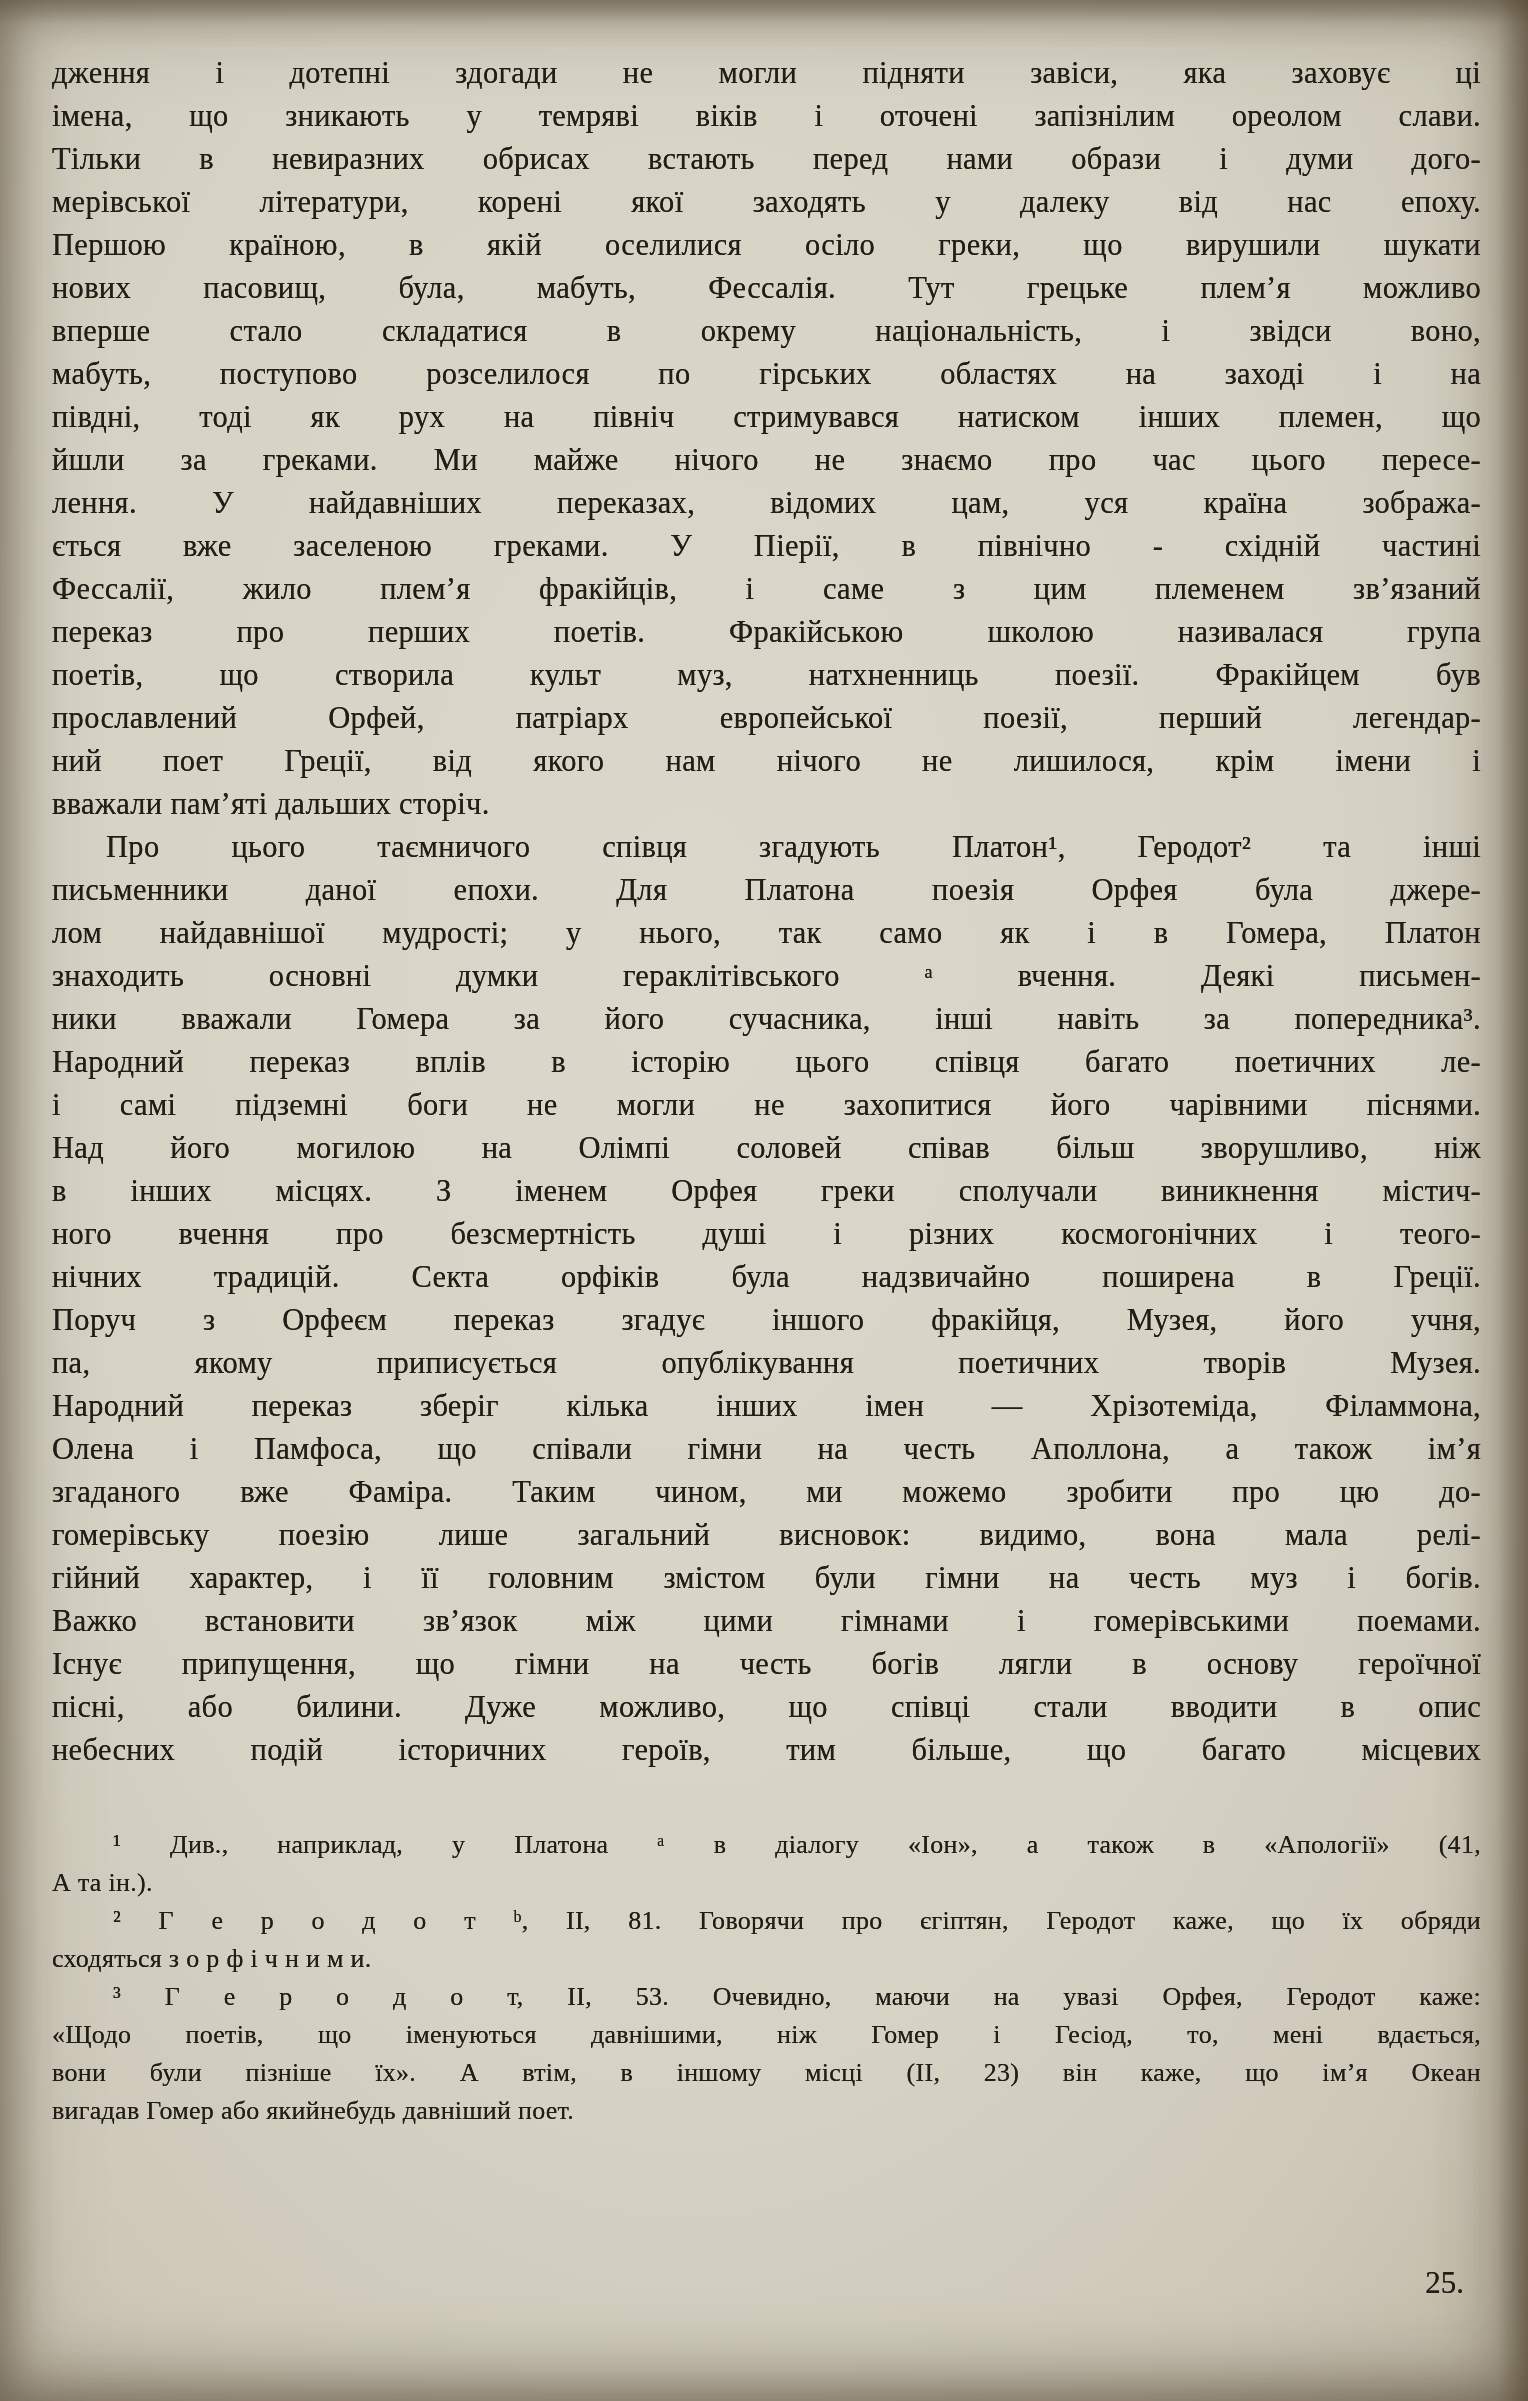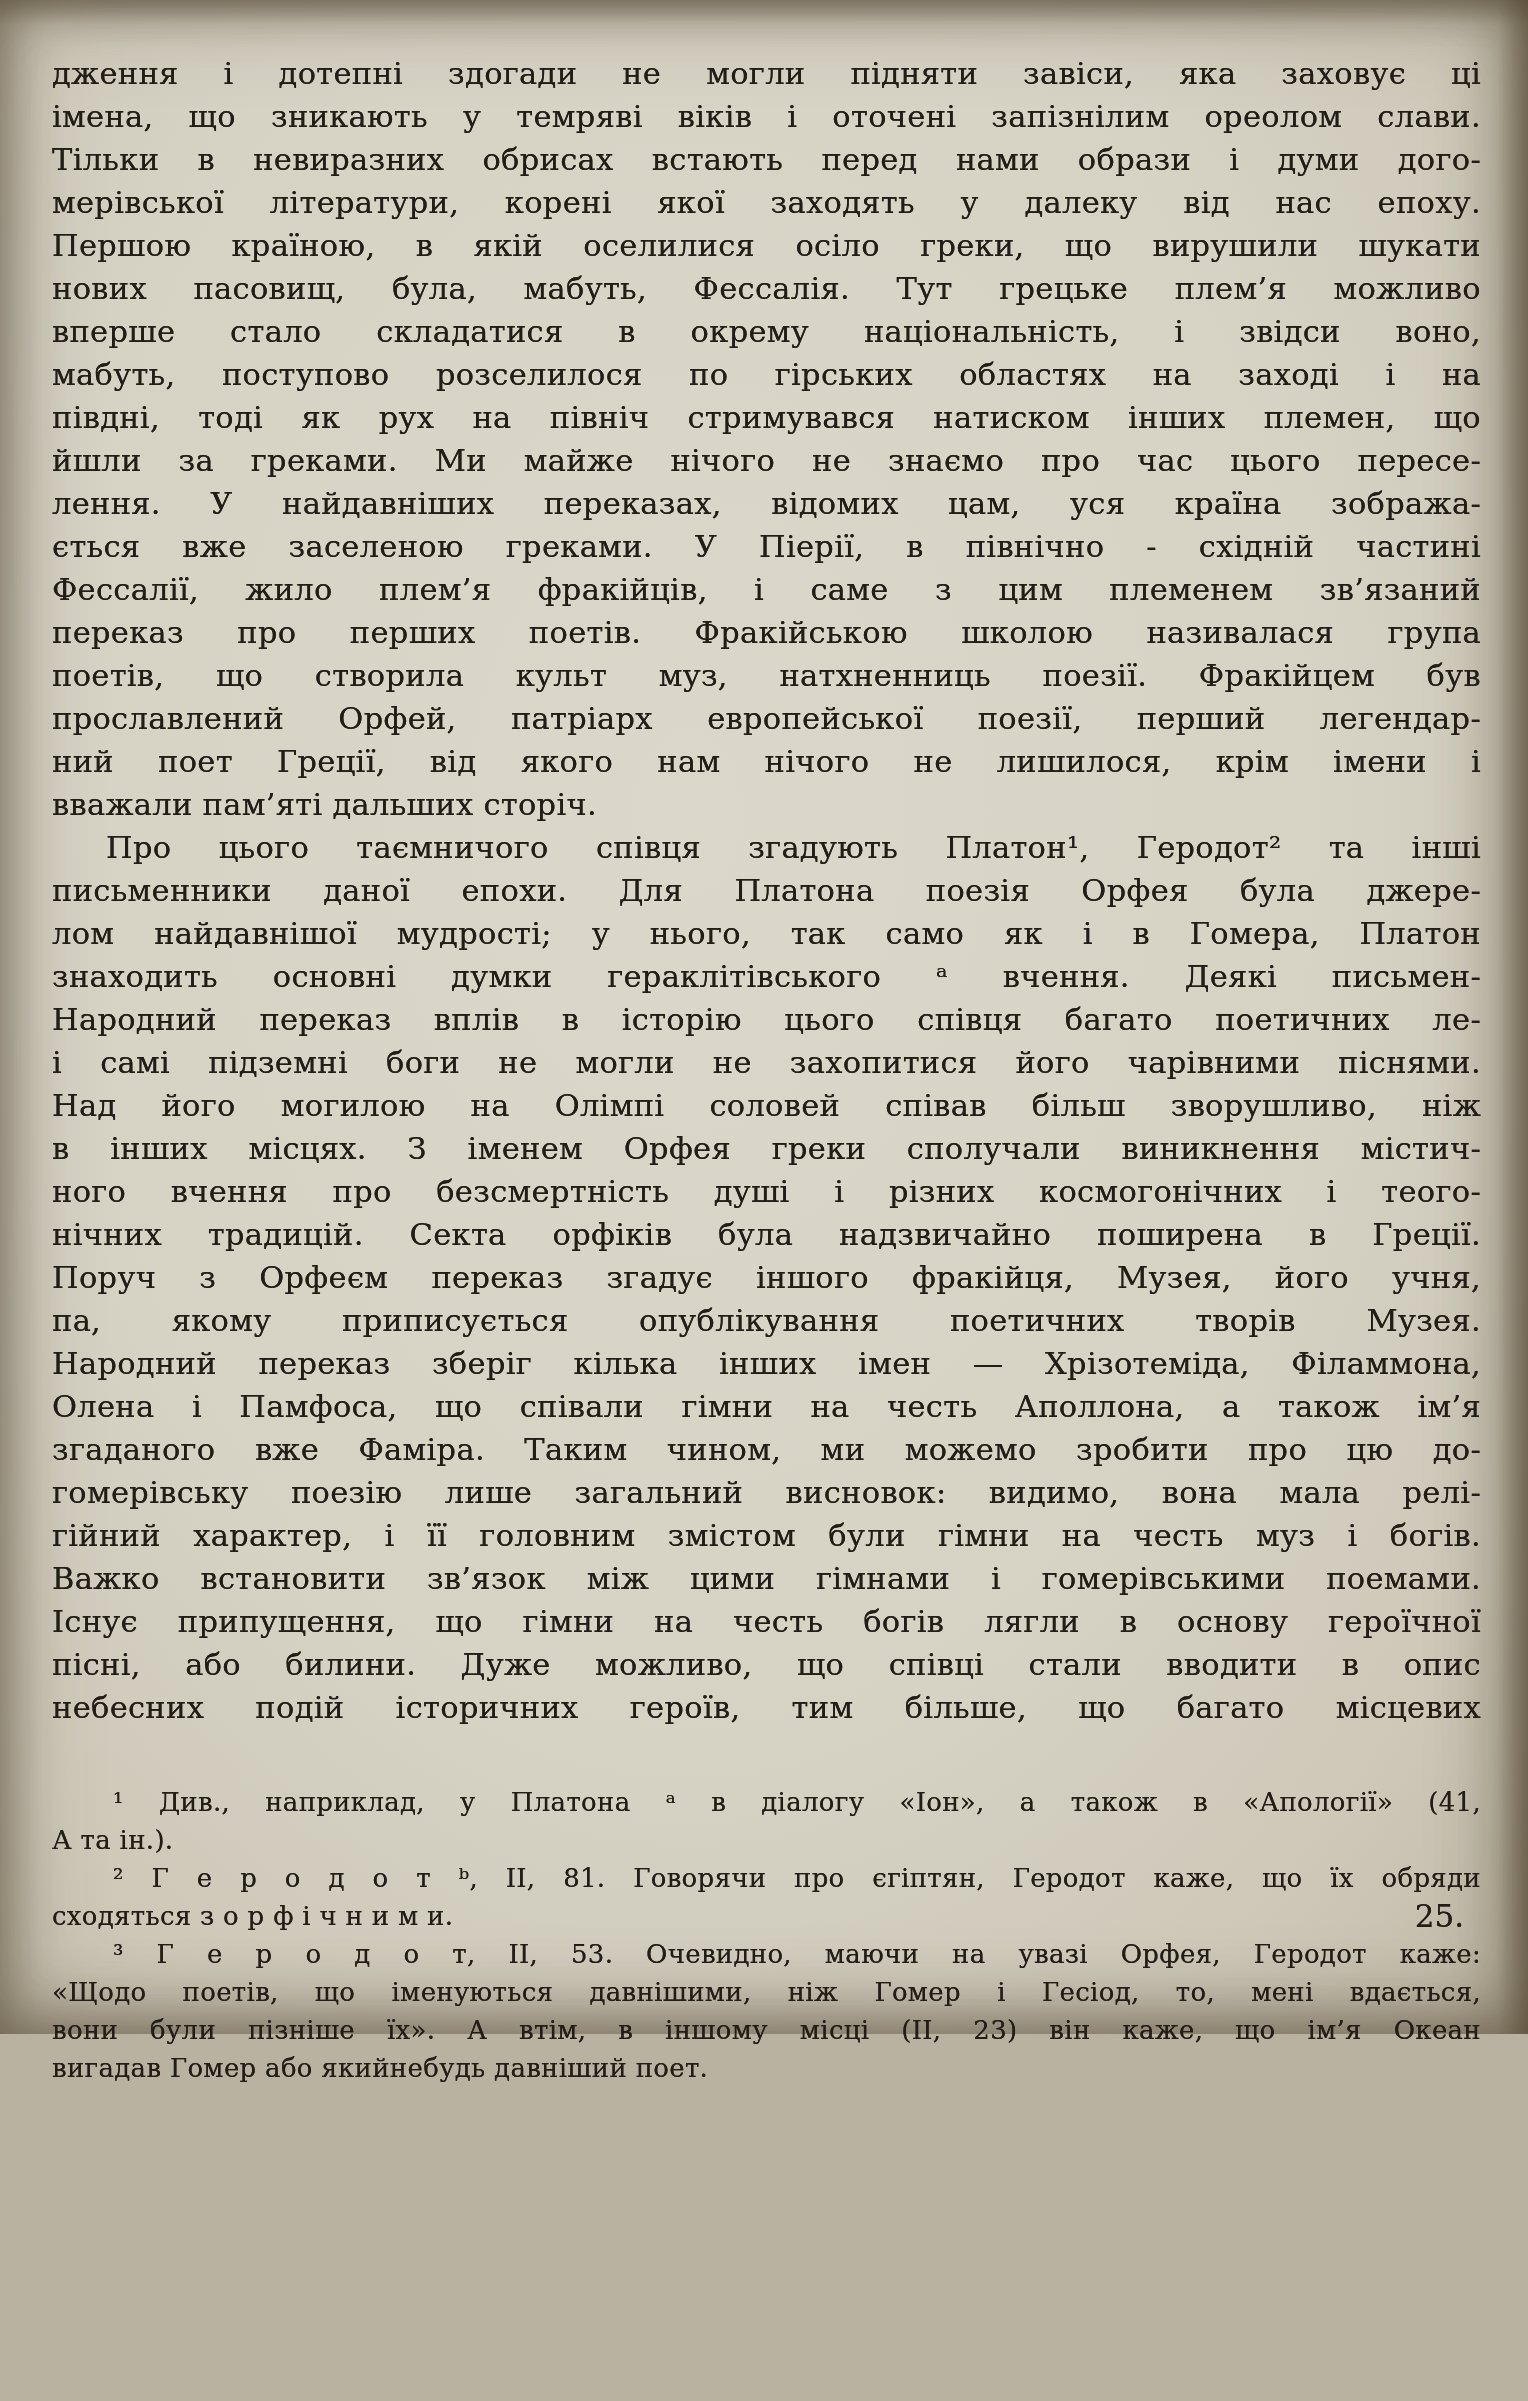--- a/index.html
+++ b/index.html
@@ -4,29 +4,30 @@
 <style>
   html,body{margin:0;padding:0;}
   body{
     width:1529px;height:2401px;
     background:#b9b2a1;
     font-family:"DejaVu Serif","DejaVu Sans",serif;
     overflow:hidden;
   }
   .sheet{
     position:relative;
-    width:1529px;height:2034px;
+    width:1529px;height:2401px;
     background:
       radial-gradient(ellipse at 45% 40%, #dbd7ca 0%, #d6d2c4 55%, #cdc8b8 80%, #c0b9a7 100%);
     box-shadow:
       inset 0 0 102px rgba(86,74,52,.30),
       inset -26px 0 65px rgba(70,59,38,.32),
       inset 13px 0 46px rgba(95,84,62,.22),
       inset 0 -22px 65px rgba(72,61,40,.22),
       inset 0 9.2px 37px rgba(72,61,40,.22);
+    font-family: Liberation Serif, serif;
   }
   .edge-right{
     position:absolute;top:0;right:0;width:31px;height:100%;
     background:linear-gradient(to left, rgba(73,61,40,.38), rgba(73,61,40,0));
     pointer-events:none;
   }
   .edge-top{
     position:absolute;top:0;left:0;width:100%;height:24px;
     background:linear-gradient(to bottom, rgba(70,58,38,.28), rgba(70,58,38,0));
     pointer-events:none;
@@ -99,20 +100,21 @@
           <div class="line j">поетів, що створила культ муз, натхненниць поезії. Фракійцем був</div>
           <div class="line j">прославлений Орфей, патріарх европейської поезії, перший легендар-</div>
           <div class="line j">ний поет Греції, від якого нам нічого не лишилося, крім імени і</div>
           <div class="line">вважали пам’яті дальших сторіч.</div>
         </div>
         <div>
           <div class="line j ind">Про цього таємничого співця згадують Платон¹, Геродот² та інші</div>
           <div class="line j">письменники даної епохи. Для Платона поезія Орфея була джере-</div>
           <div class="line j">лом найдавнішої мудрості; у нього, так само як і в Гомера, Платон</div>
           <div class="line j">знаходить основні думки гераклітівського ᵃ  вчення. Деякі письмен-</div>
+          <div class="line j">ники вважали Гомера за його сучасника, інші навіть за попередника³.</div>
           <div class="line j">Народний переказ вплів в історію цього співця багато поетичних ле-</div>
           <div class="line j">і самі підземні боги не могли не захопитися його чарівними піснями.</div>
           <div class="line j">Над його могилою на Олімпі соловей співав більш зворушливо, ніж</div>
           <div class="line j">в інших місцях. З іменем Орфея греки сполучали виникнення містич-</div>
           <div class="line j">ного вчення про безсмертність душі і різних космогонічних і теого-</div>
           <div class="line j">нічних традицій. Секта орфіків була надзвичайно поширена в Греції.</div>
           <div class="line j">Поруч з Орфеєм переказ згадує іншого фракійця, Музея, його учня,</div>
           <div class="line j">па, якому приписується  опублікування  поетичних творів  Музея.</div>
           <div class="line j">Народний переказ зберіг кілька інших імен — Хрізотеміда, Філаммона,</div>
           <div class="line j">Олена і Памфоса, що співали гімни на честь Аполлона, а також ім’я</div>

